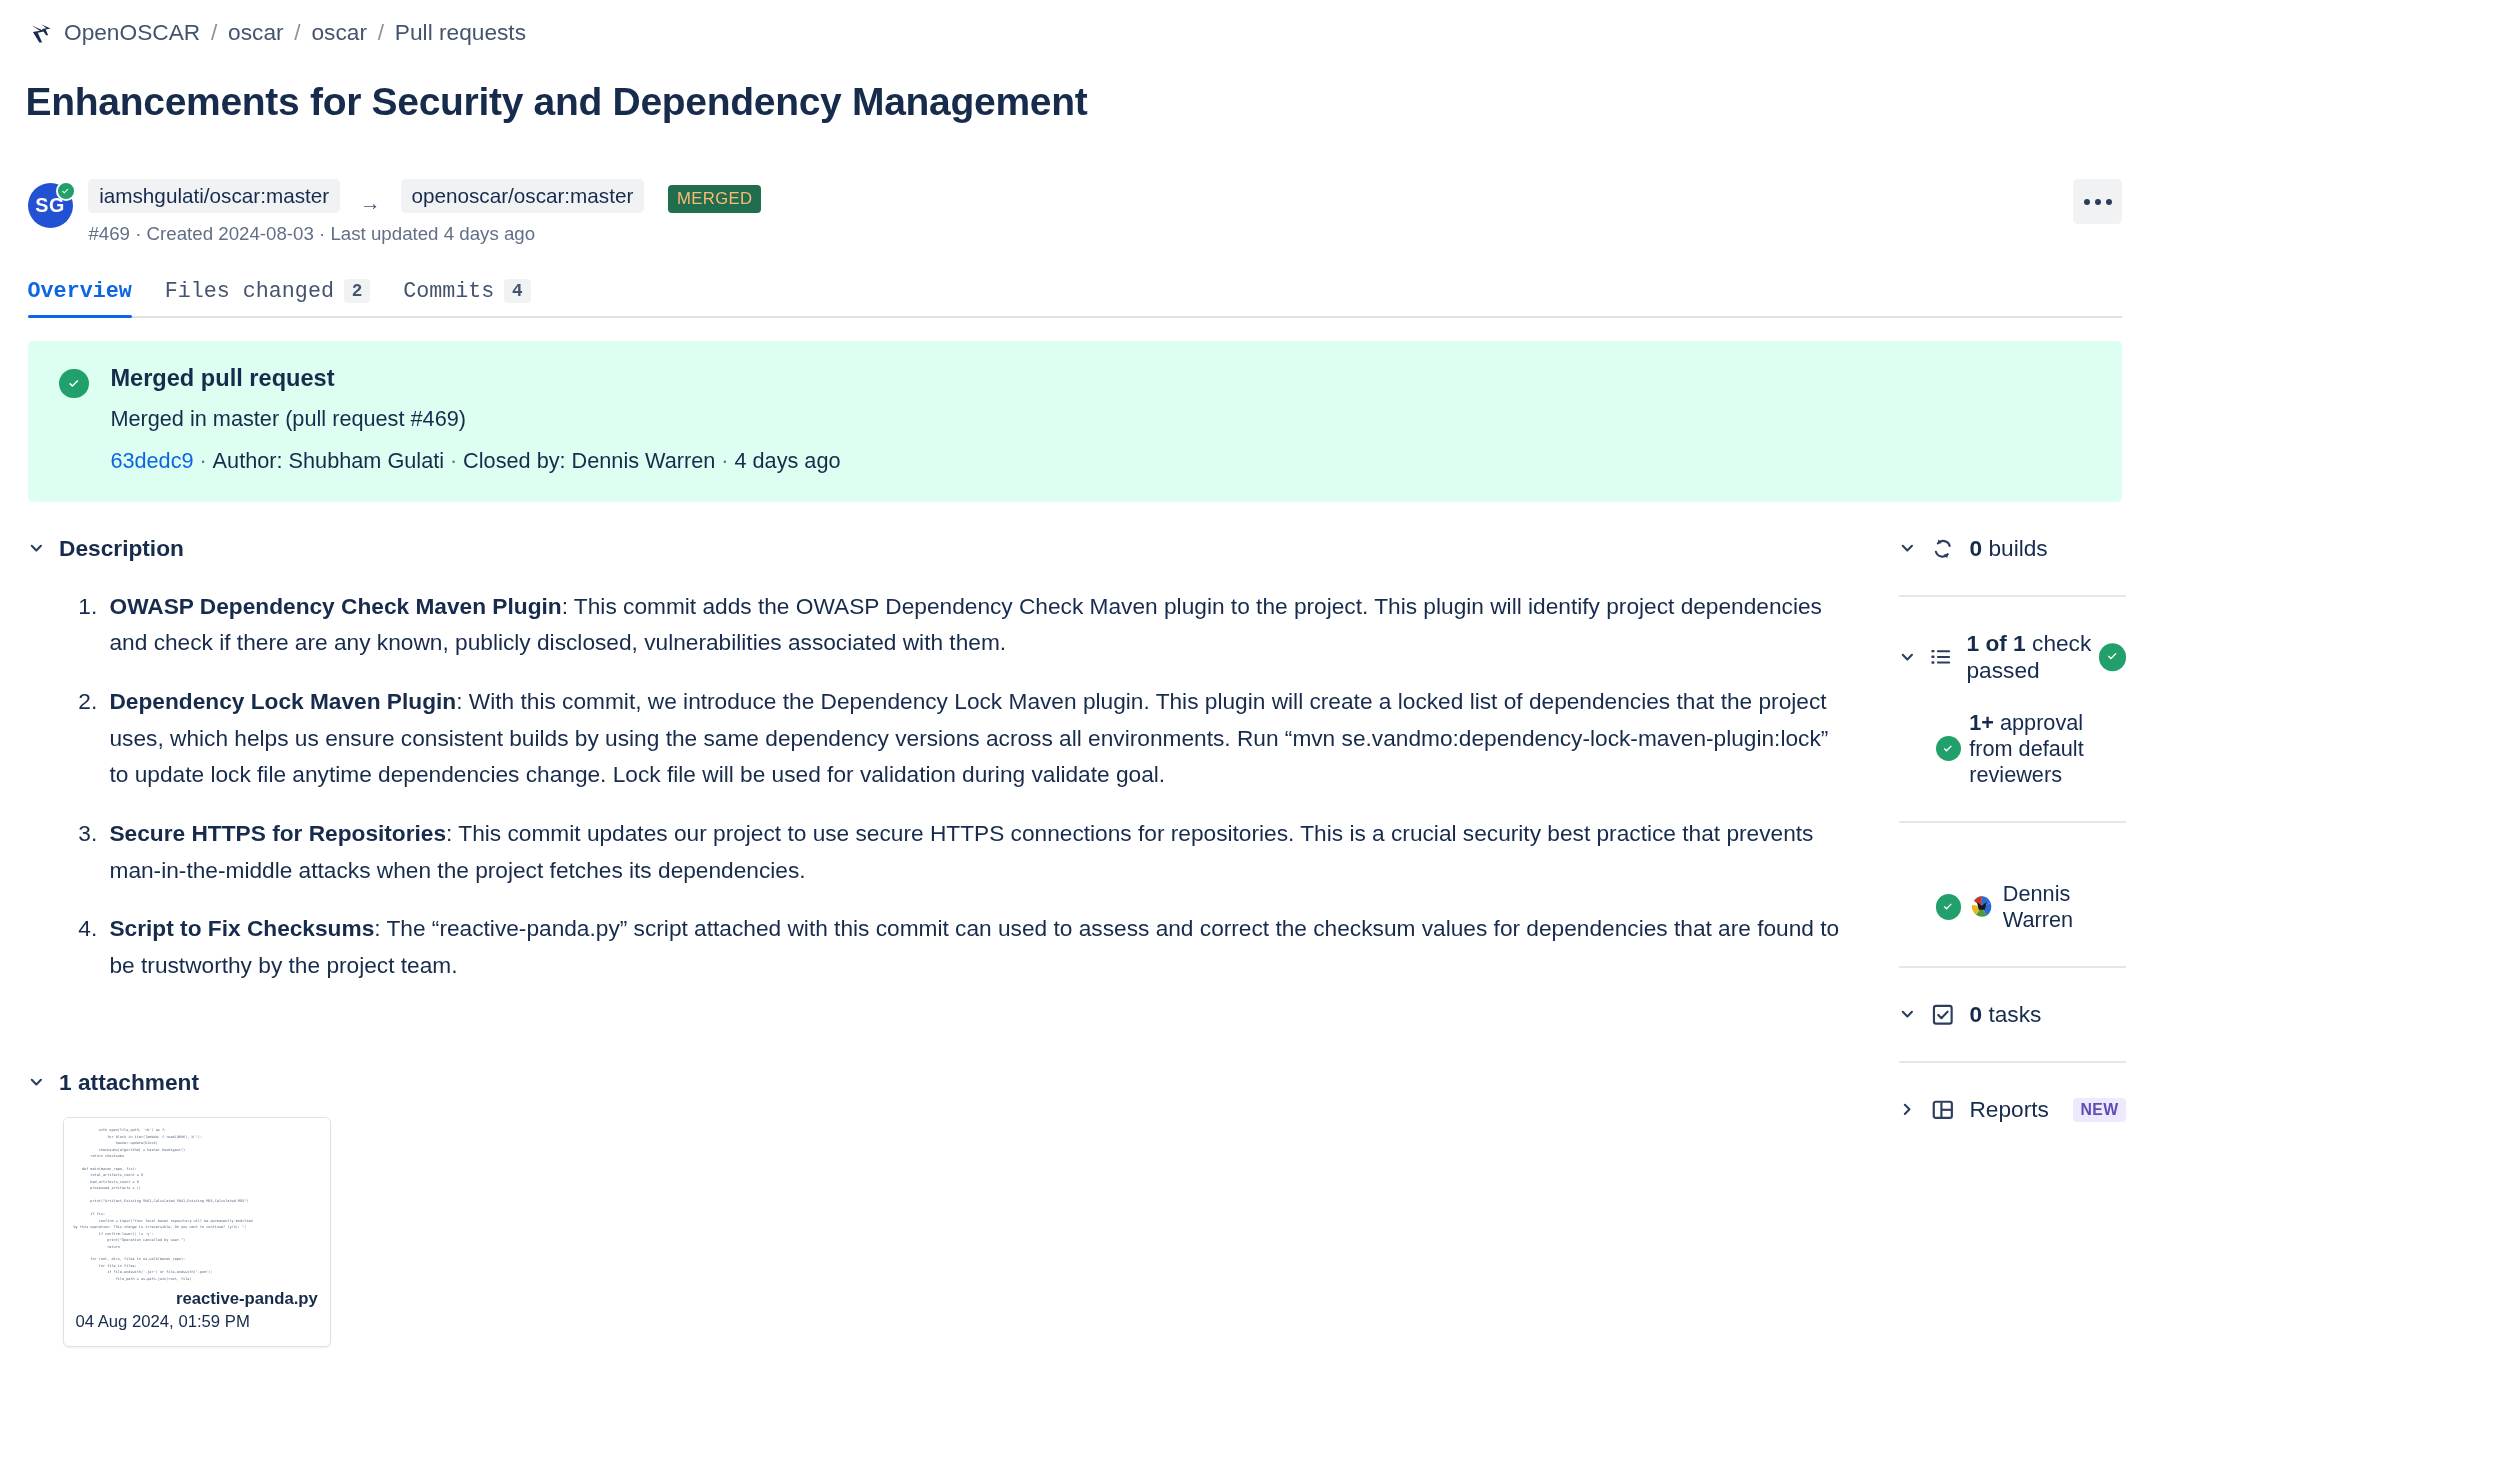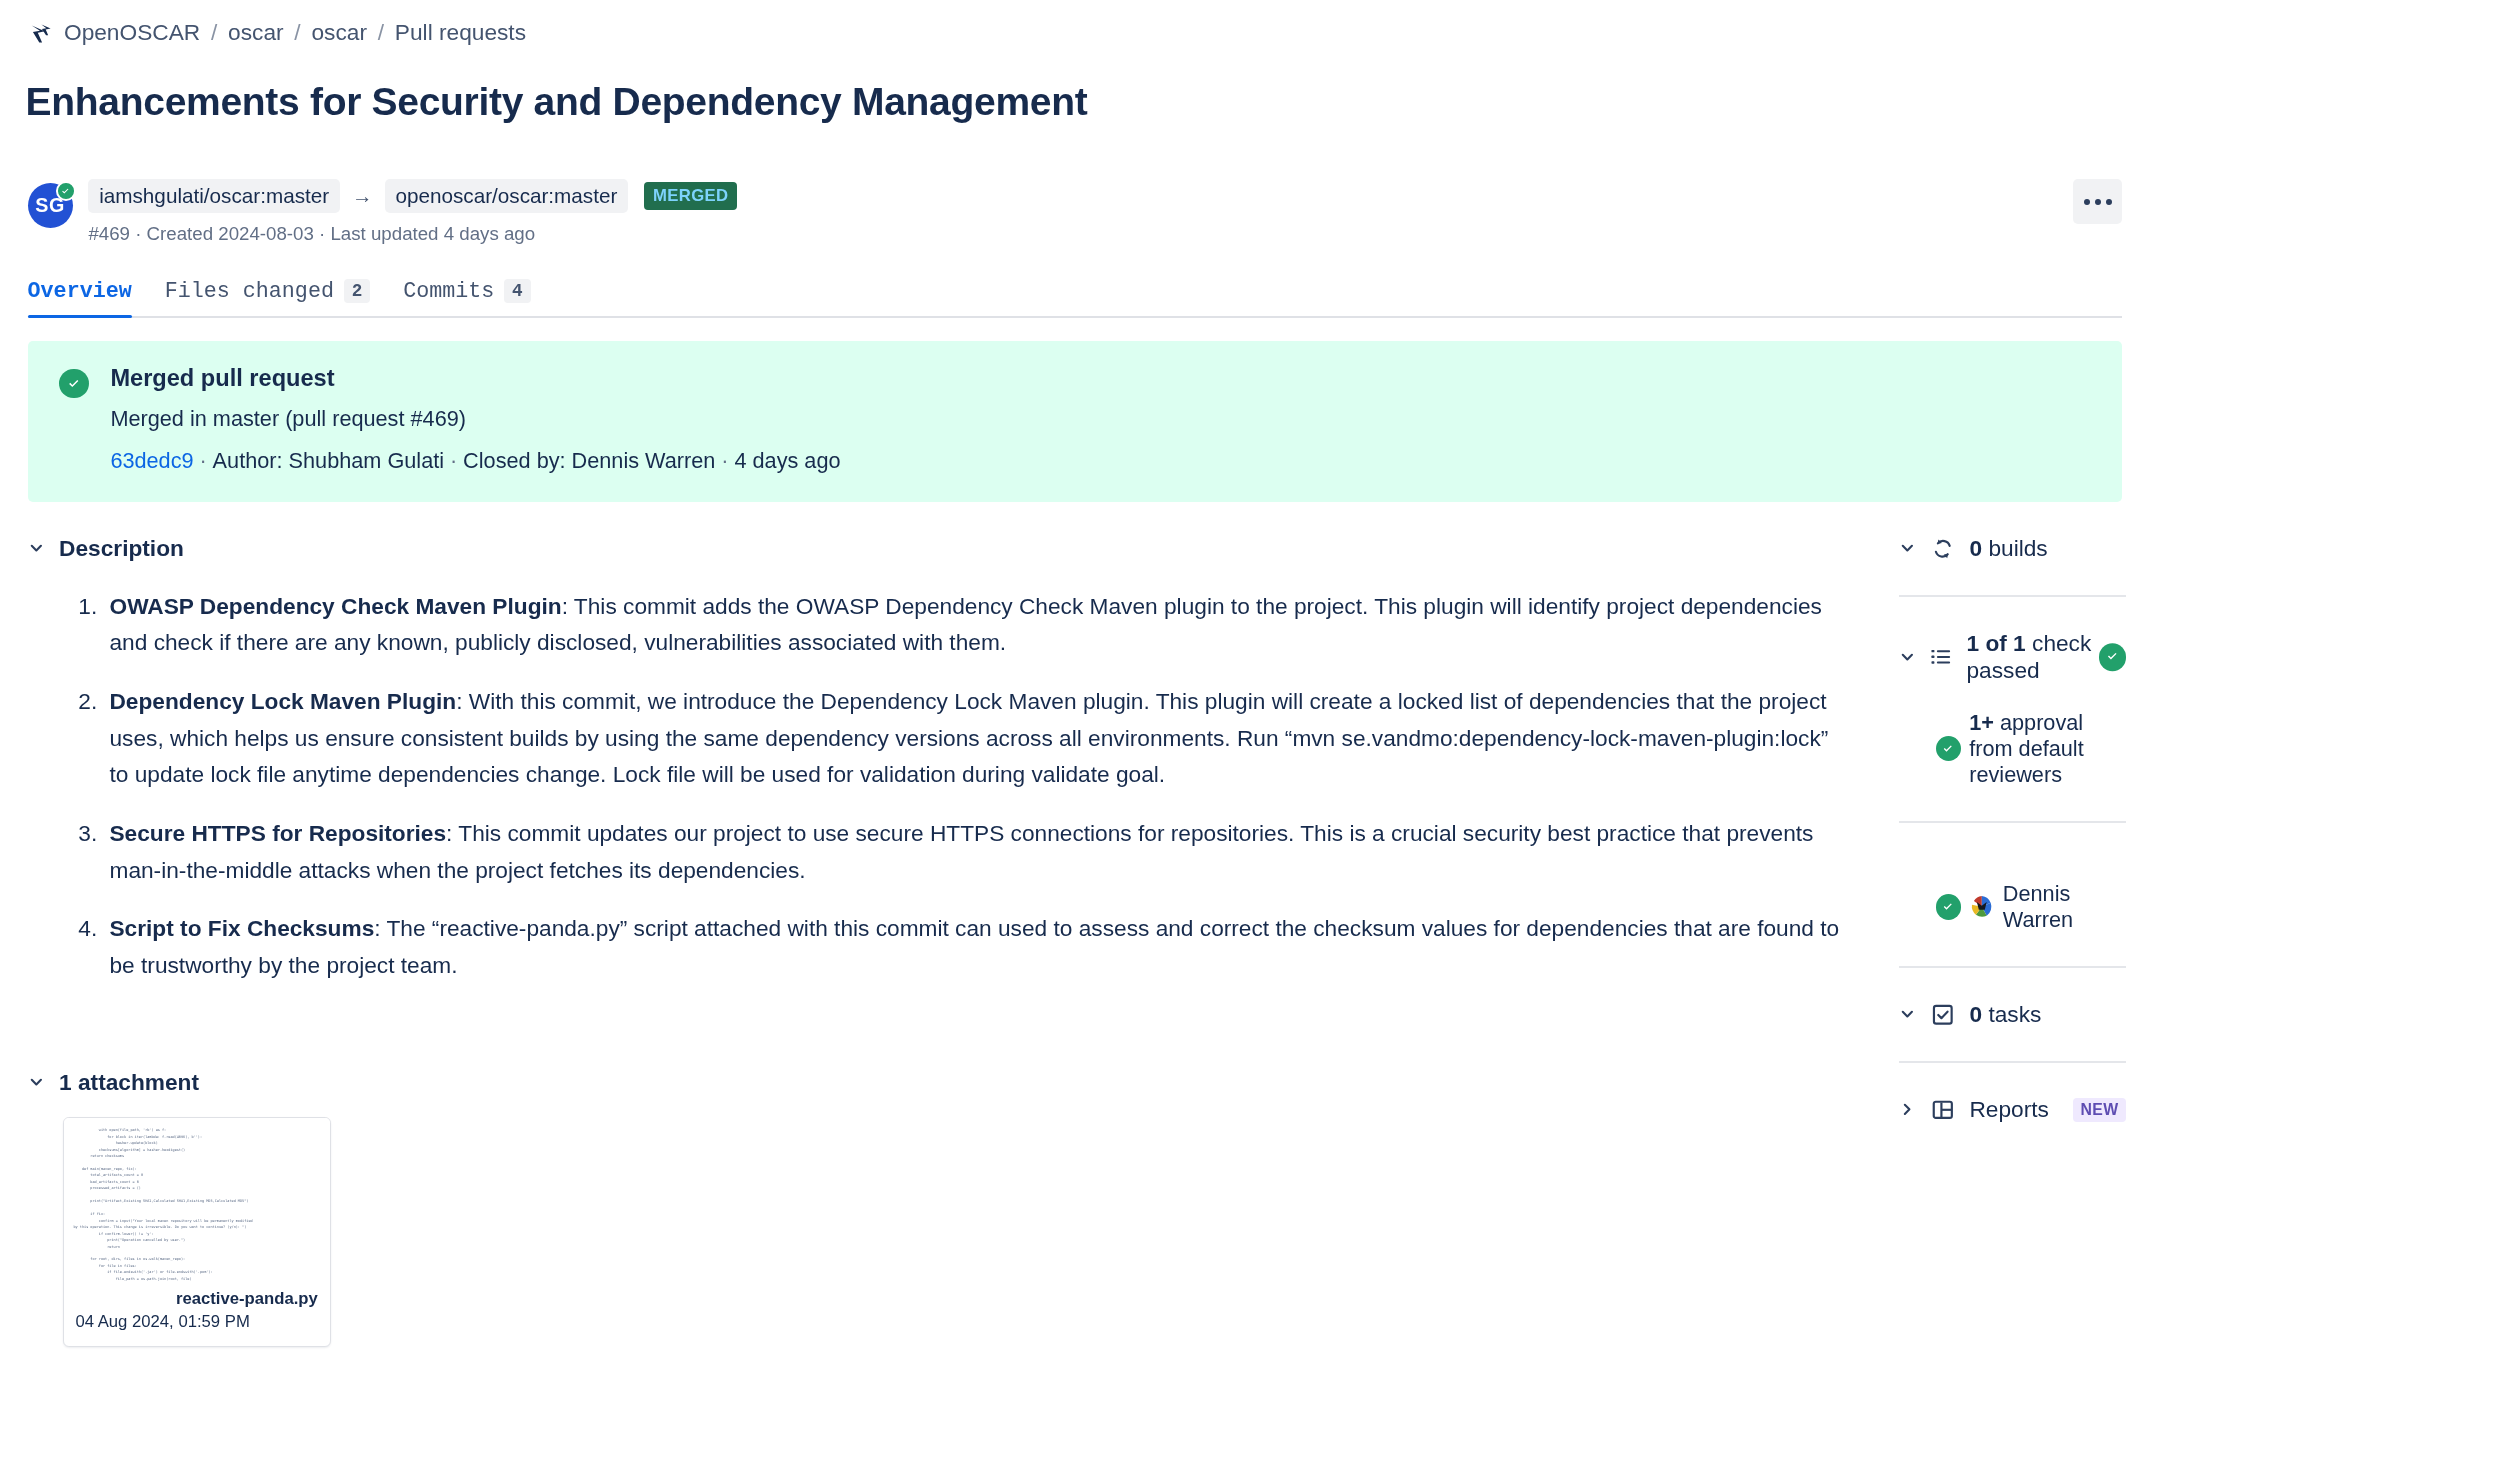--- a/index.html
+++ b/index.html
@@ -52,30 +52,30 @@
   }
   .avatar-badge {
     position: absolute; right: -3px; top: -2px;
     width: 19.7px; height: 19.7px; border-radius: 50%;
     background: #22A06B; border: 2.5px solid #fff;
     display: flex; align-items: center; justify-content: center;
   }
   .avatar-badge svg { width: 10.8px; height: 10.8px; }
 
   .meta-col { margin-left: 15.8px; }
-  .branch-line { display: flex; align-items: center; gap: 12px; }
+  .branch-line { display: flex; align-items: flex-end; gap: 20px; }
   .branch-chip {
     background: #F1F2F4; border-radius: 4.9px;
     padding: 4.9px 10.8px; font-size: 20.7px; color: #172B4D;
     cursor: pointer; white-space: nowrap;
   }
   .branch-arrow { color: #44546F; font-size: 20.7px; line-height: 1;}
   .merged-badge {
-    background: #216E4E; color: #7dd3fc;
-    font-size: 16.7px; font-weight: 700; letter-spacing: 0.4px;
+    background: #216E4E; color: #fdba74;
+    font-size: 16.7px; font-weight: 400; letter-spacing: 0.4px;
     border-radius: 3.9px; padding: 3.9px 8.9px; margin-left: 3.9px;
   }
   .sub-meta {
     margin-top: 9.9px; font-size: 18.7px; color: #626F86;
   }
 
   .more-btn {
     position: absolute; right: 27.6px; top: 27.6px;
     width: 49px; height: 45px; border-radius: 4.9px;
     background: #F1F2F4; border: none; cursor: pointer;

